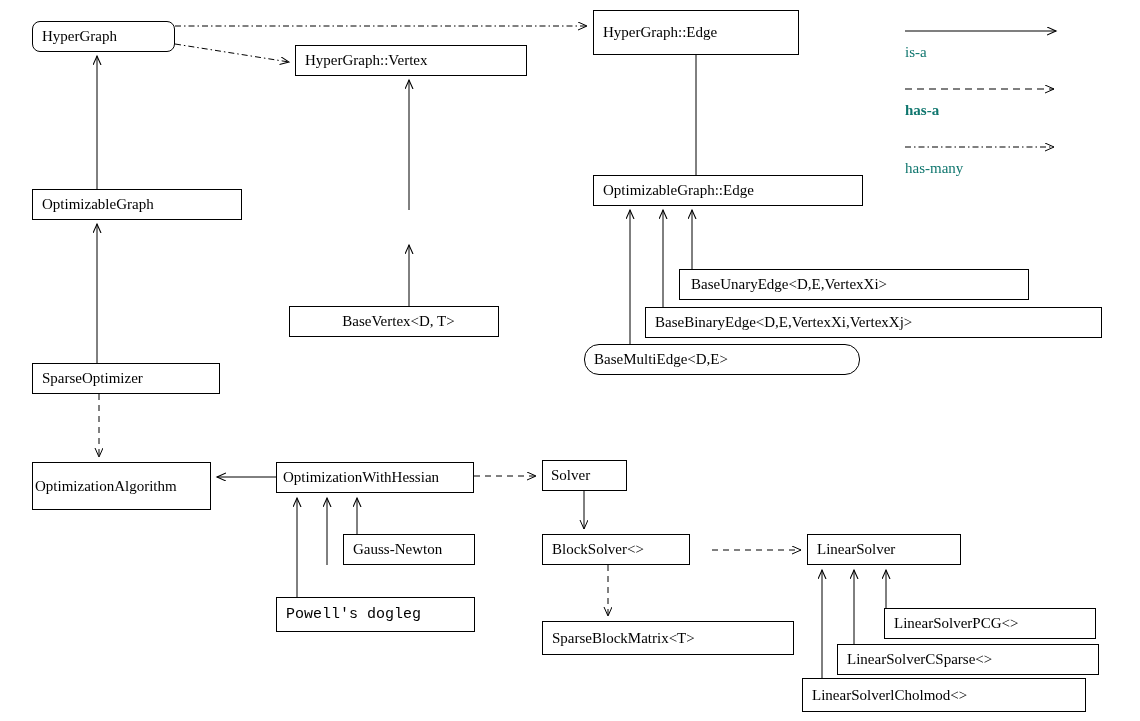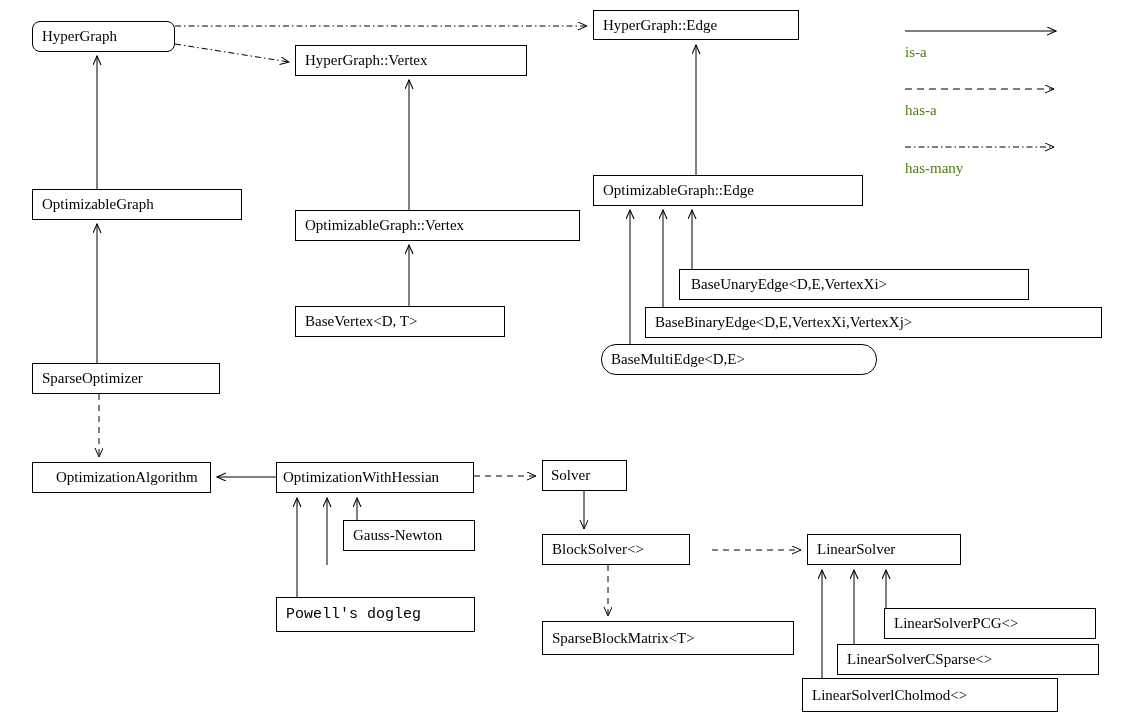--- a/index.html
+++ b/index.html
@@ -35,21 +35,21 @@
     top: 0;
     width: 1140px;
     height: 721px;
     overflow: visible;
     pointer-events: none;
   }
   .legend-label {
     position: absolute;
     font-family: "Liberation Serif", "DejaVu Serif", serif;
     font-size: 15px;
-    color: #4d7c0f;
+    color: #0f766e;
     line-height: 1;
     white-space: nowrap;
   }
 </style>
 </head>
 <body>
 
 <div id="canvas">
 
   <svg class="wires" viewBox="0 0 1140 721">
@@ -162,65 +162,62 @@
   </svg>
 
   <div class="node" style="left:32px;top:21px;width:143px;height:31px;border-radius:8px;">
     <span>HyperGraph</span>
   </div>
 
   <div class="node" style="left:295px;top:45px;width:232px;height:31px;">
     <span>HyperGraph::Vertex</span>
   </div>
 
-  <div class="node" style="left:593px;top:10px;width:206px;height:30px;">
+  <div class="node" style="left:593px;top:10px;width:206px;height:45px;">
     <span>HyperGraph::Edge</span>
   </div>
 
   <div class="node" style="left:32px;top:189px;width:210px;height:31px;">
     <span>OptimizableGraph</span>
   </div>
 
-  <div class="node" style="left:295px;top:210px;width:285px;height:31px;">
-    <span>OptimizableGraph::Vertex</span>
-  </div>
 
   <div class="node" style="left:593px;top:175px;width:270px;height:31px;">
     <span>OptimizableGraph::Edge</span>
   </div>
 
-  <div class="node" style="left:295px;top:306px;width:210px;height:31px;">
+  <div class="node" style="left:289px;top:306px;width:210px;height:31px;justify-content:center;">
     <span>BaseVertex&lt;D, T&gt;</span>
   </div>
 
   <div class="node" style="left:679px;top:269px;width:350px;height:31px;padding-left:11px;">
     <span>BaseUnaryEdge&lt;D,E,VertexXi&gt;</span>
   </div>
 
   <div class="node" style="left:645px;top:307px;width:457px;height:31px;">
     <span>BaseBinaryEdge&lt;D,E,VertexXi,VertexXj&gt;</span>
   </div>
 
-  <div class="node" style="left:601px;top:344px;width:276px;height:31px;border-radius:15px;">
+  <div class="node" style="left:584px;top:344px;width:276px;height:31px;border-radius:15px;">
     <span>BaseMultiEdge&lt;D,E&gt;</span>
   </div>
 
   <div class="node" style="left:32px;top:363px;width:188px;height:31px;">
     <span>SparseOptimizer</span>
   </div>
 
-  <div class="node" style="left:32px;top:462px;width:179px;height:31px;padding-left:23px;">
+  <div class="node" style="left:32px;top:462px;width:179px;height:48px;padding-left:2px;">
     <span>OptimizationAlgorithm</span>
   </div>
 
   <div class="node" style="left:276px;top:462px;width:198px;height:31px;padding-left:6px;">
     <span>OptimizationWithHessian</span>
   </div>
 
-  <div class="node" style="left:343px;top:520px;width:132px;height:31px;">
+  <div class="node" style="left:343px;top:534px;width:132px;height:31px;">
     <span>Gauss-Newton</span>
   </div>
 
 
   <div class="node" style="left:276px;top:597px;width:199px;height:35px;font-family:Liberation Mono, monospace;">
     <span>Powell's dogleg</span>
   </div>
 
   <div class="node" style="left:542px;top:460px;width:85px;height:31px;padding-left:8px;">
     <span>Solver</span>
@@ -239,21 +236,21 @@
   </div>
 
   <div class="node" style="left:872px;top:608px;width:212px;height:31px;margin-left:12px;">
     <span>LinearSolverPCG&lt;&gt;</span>
   </div>
 
   <div class="node" style="left:837px;top:644px;width:262px;height:31px;">
     <span>LinearSolverCSparse&lt;&gt;</span>
   </div>
 
-  <div class="node" style="left:802px;top:678px;width:256px;height:34px;">
+  <div class="node" style="left:802px;top:678px;width:284px;height:34px;">
     <span>LinearSolverlCholmod&lt;&gt;</span>
   </div>
 
   <div class="legend-label" style="left:905px;top:45px;">is-a</div>
-  <div class="legend-label" style="left:905px;top:103px;">has-a</div>
+  <div class="legend-label" style="left:905px;top:103px;font-weight:bold;">has-a</div>
   <div class="legend-label" style="left:905px;top:161px;">has-many</div>
 
 </div>
 
 </body></html>

